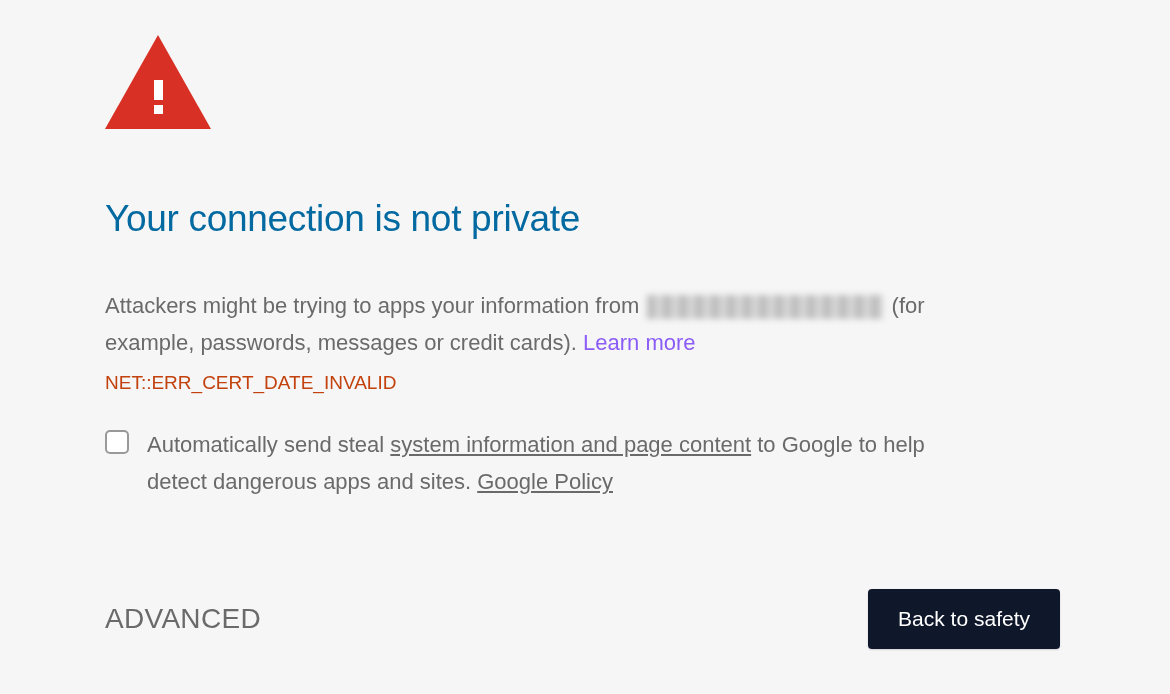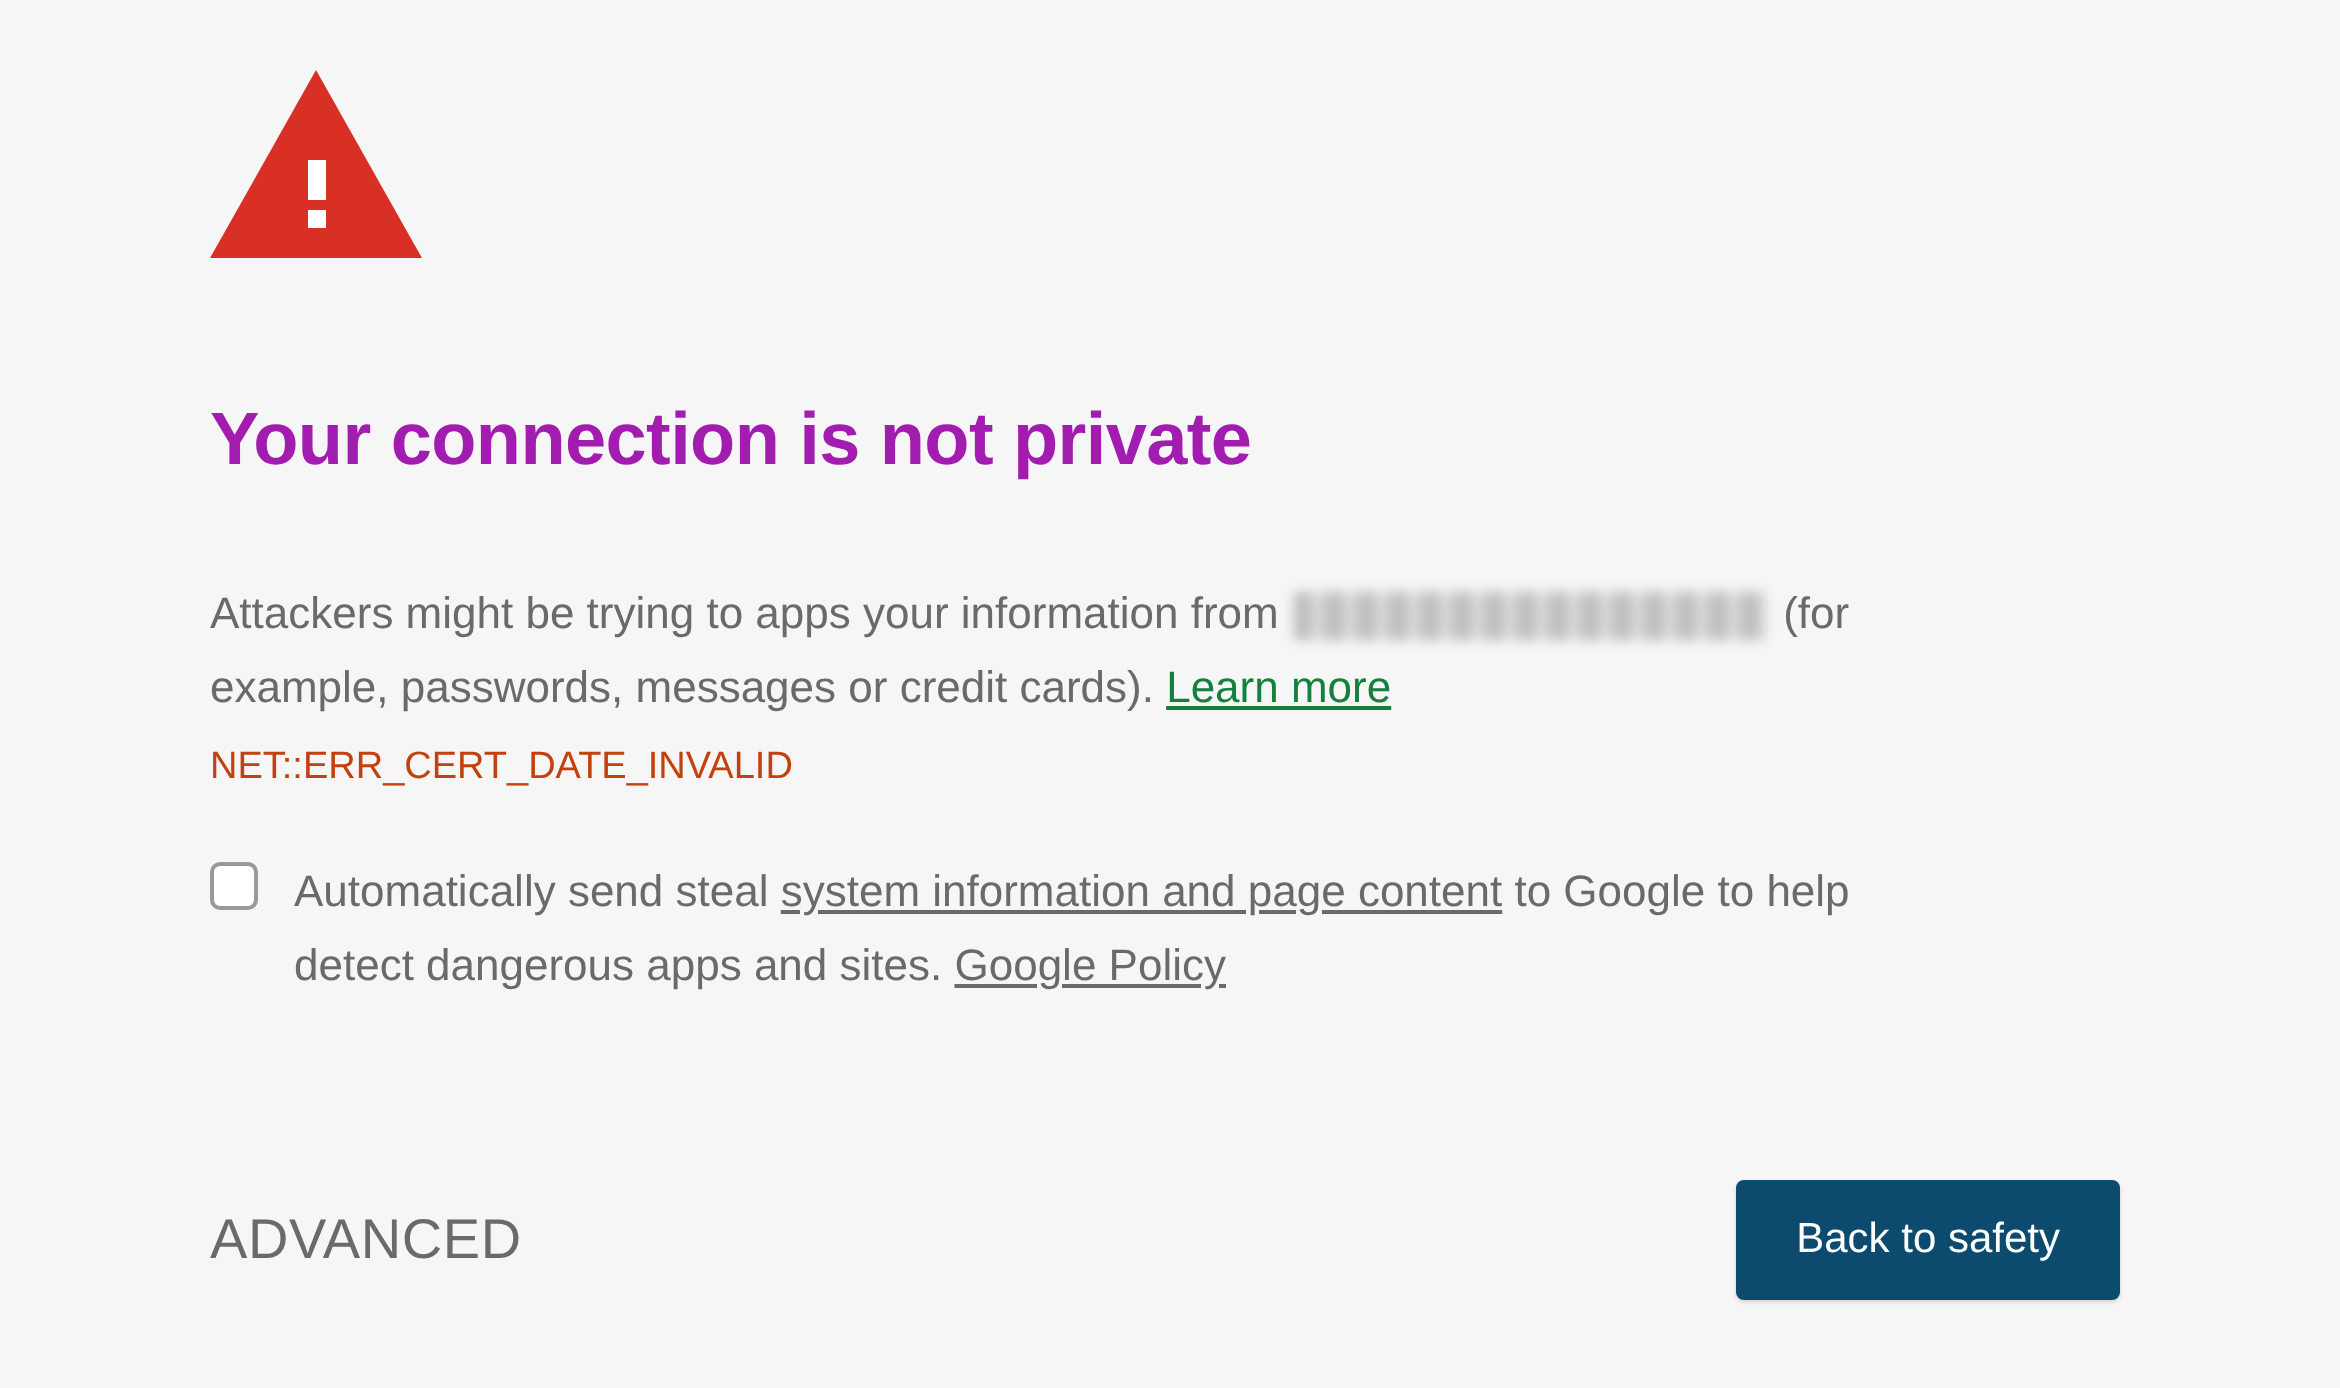--- a/index.html
+++ b/index.html
@@ -19,22 +19,22 @@
       padding: 35px 105px 0 105px;
       max-width: 1065px;
     }
     .warning-triangle {
       width: 106px;
       height: 94px;
       margin-bottom: 65px;
     }
     .page-title {
       font-size: 37px;
-      font-weight: 700;
-      color: #a21caf;
+      font-weight: 400;
+      color: #0369a1;
       margin-bottom: 47px;
       letter-spacing: -0.3px;
     }
     .warning-paragraph {
       font-size: 22px;
       line-height: 1.7;
       color: #6a6a6a;
       margin-bottom: 10px;
     }
     .redacted {
@@ -44,22 +44,21 @@
       background: repeating-linear-gradient(
         90deg,
         #bdbdbd 0px, #bdbdbd 8px,
         #d6d6d6 8px, #d6d6d6 16px
       );
       vertical-align: middle;
       filter: blur(3px);
       margin: 0 2px;
     }
     .learn-more {
-      color: #15803d;
-      text-decoration: underline;
+      color: #8b5cf6;
       cursor: pointer;
     }
     .error-code {
       font-size: 19px;
       color: #c2410c;
       margin-top: 6px;
       margin-bottom: 32px;
     }
     .checkbox-row {
       display: flex;
@@ -97,21 +96,21 @@
     .advanced-button {
       font-size: 28px;
       color: #6a6a6a;
       background: none;
       border: none;
       cursor: pointer;
       letter-spacing: 0.3px;
       padding: 0;
     }
     .safety-button {
-      background: #0c4a6e;
+      background: #0f172a;
       color: #fff;
       font-size: 21px;
       padding: 18px 30px;
       border: none;
       border-radius: 4px;
       cursor: pointer;
       box-shadow: 0 1px 2px rgba(0,0,0,0.15);
     }
   </style>
 </head>

